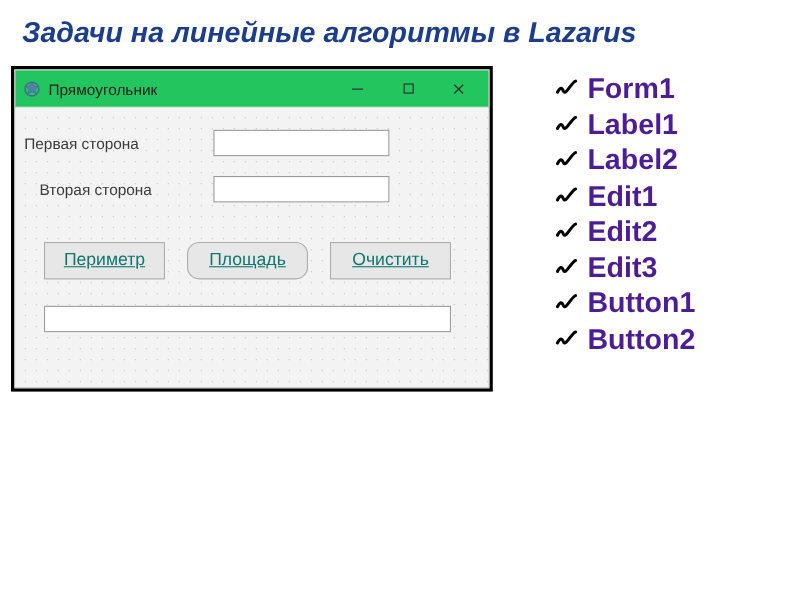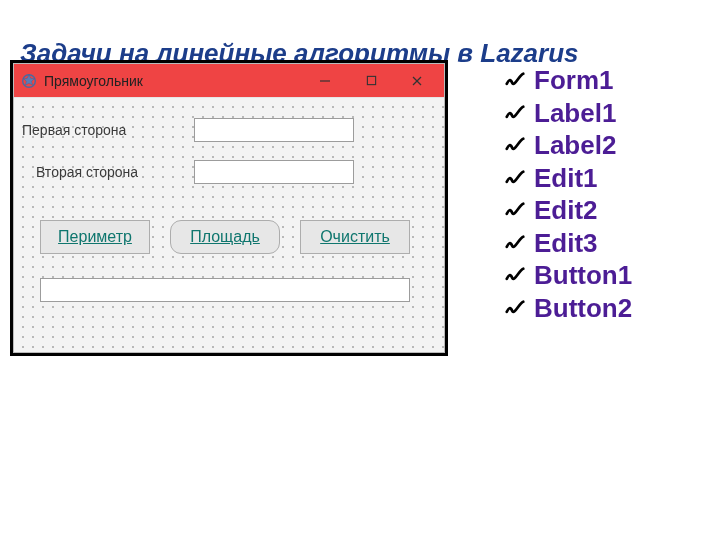--- a/index.html
+++ b/index.html
@@ -19,42 +19,41 @@
   }
   .title {
     position: absolute;
     top: 14px;
     left: 20px;
     right: 20px;
     font-size: 26px;
     font-weight: bold;
     font-style: italic;
     color: #1c3d8a;
-    margin-top: 24px;
   }
   .window-wrap {
     position: absolute;
     left: 10px;
     top: 60px;
     width: 438px;
     height: 296px;
     background: #000;
     padding: 3px;
   }
   .window {
     width: 100%;
     height: 100%;
     background: #f3f3f3;
     border: 1px solid #bbb;
     display: flex;
     flex-direction: column;
   }
   .titlebar {
     height: 34px;
-    background: #ef4444;
+    background: #22c55e;
     border-bottom: 1px solid #e6e6e6;
     display: flex;
     align-items: center;
     padding: 0 4px 0 6px;
   }
   .titlebar .app-icon {
     width: 18px; height: 18px;
     margin-right: 6px;
     display: inline-block;
   }

